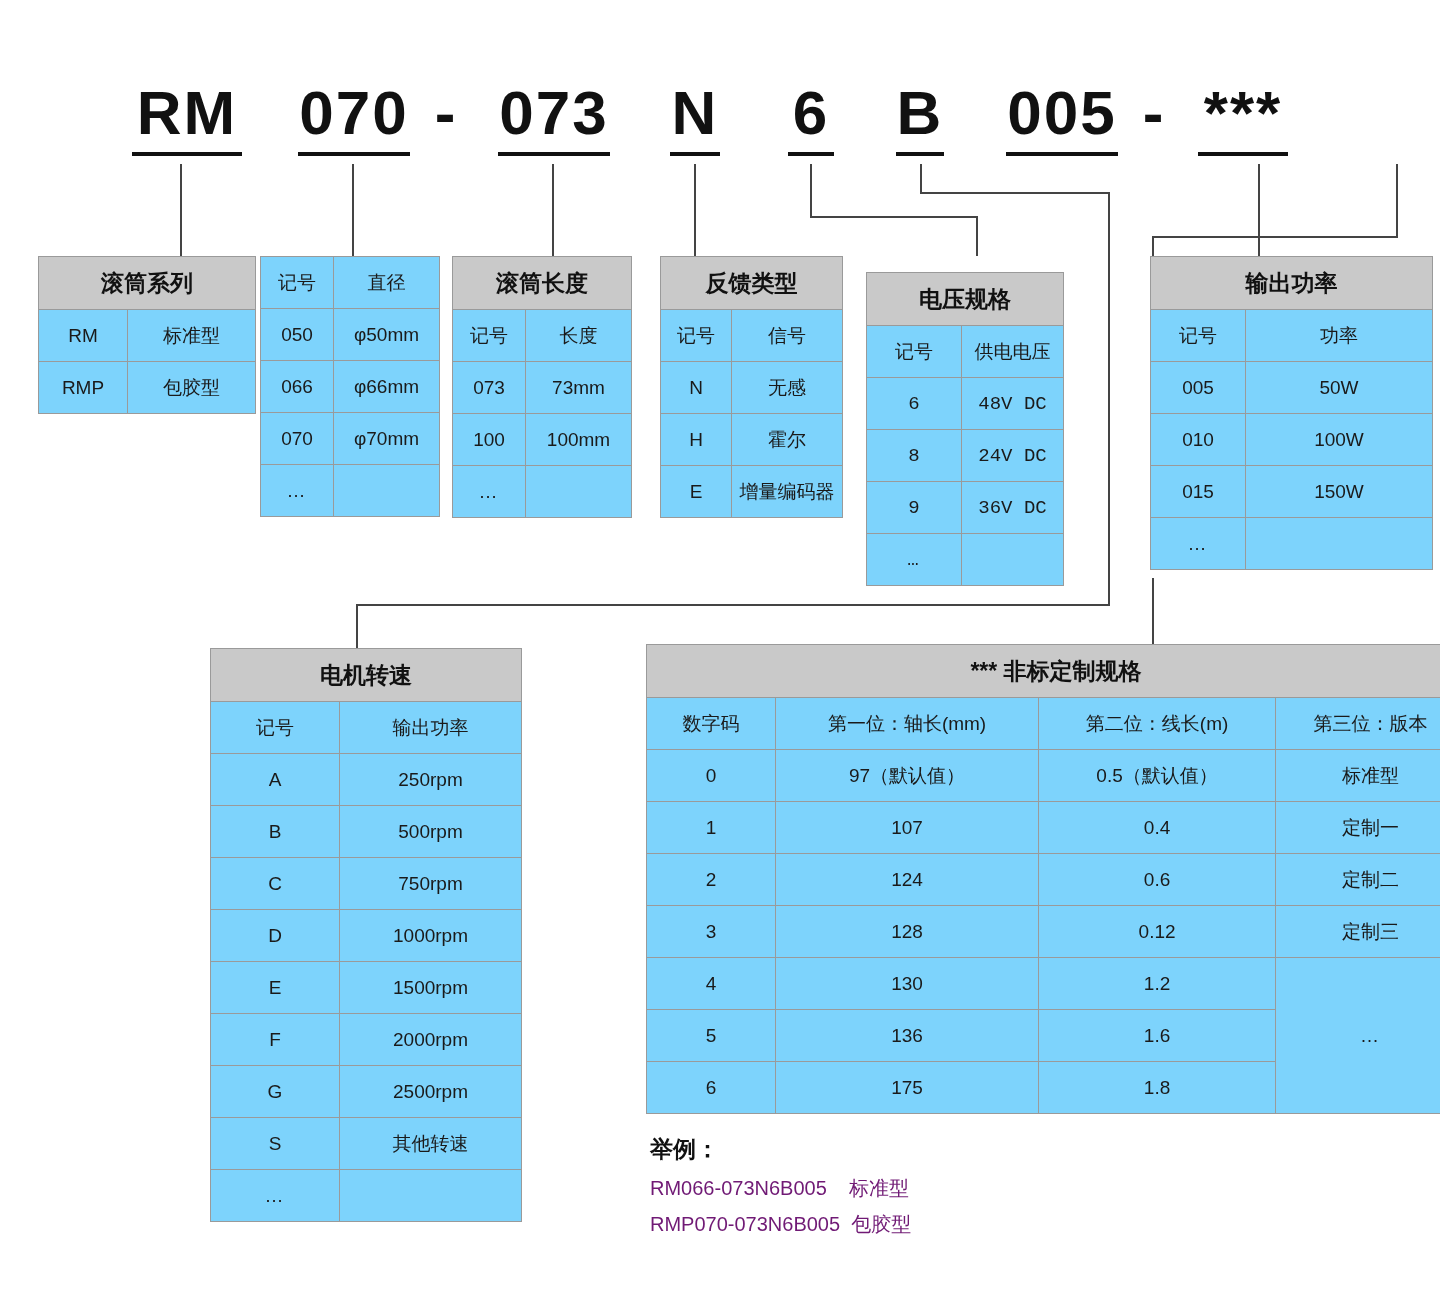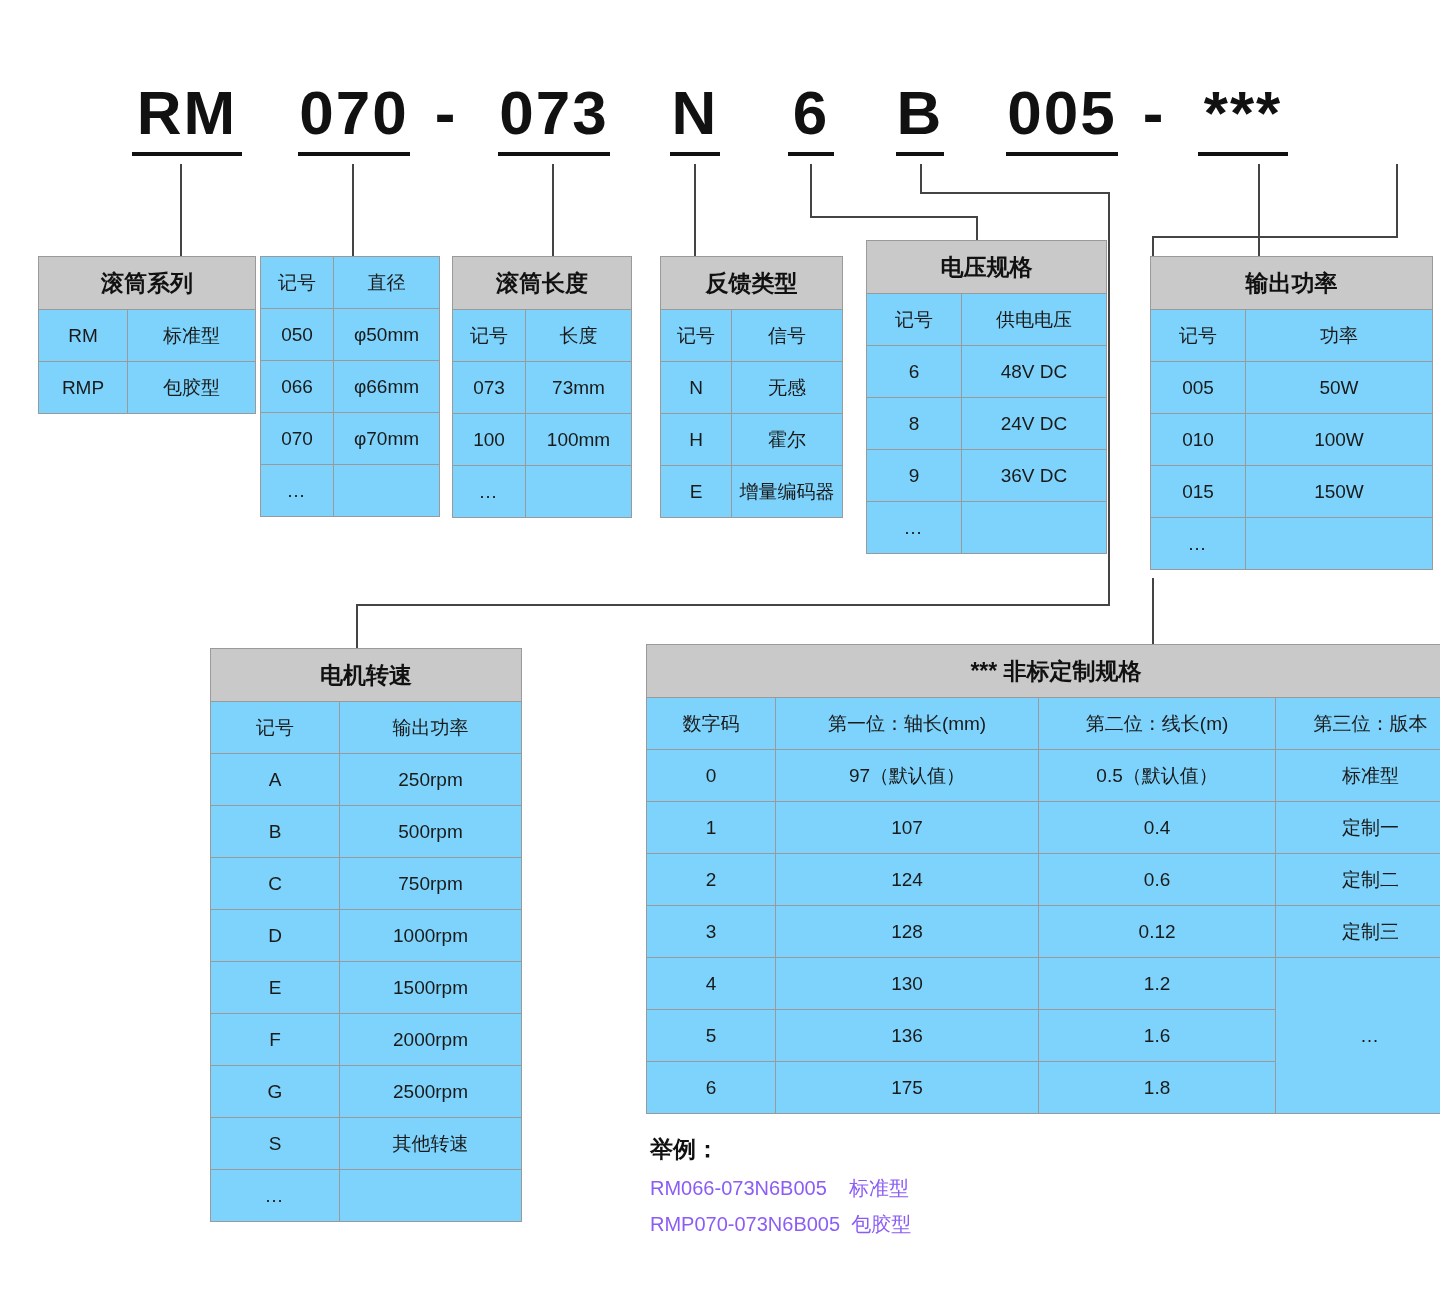--- a/index.html
+++ b/index.html
@@ -86,21 +86,21 @@
     color: #333;
   }
 
   
   .t-series  { left: 38px;   top: 256px; width: 218px; }
   .t-dia     { left: 260px;  top: 256px; width: 180px; }
   .t-len     { left = 0; }
   .t-len     { left: 452px;  top: 256px; width: 180px; }
   .t-fb      { left: 660px;  top: 256px; width: 183px; }
   .t-volt    { left = 0; }
-  .t-volt    { left: 866px;  top: 240px; width: 241px; }
+  .t-volt    { left: 866px;  top: 272px; width: 198px; font-family: Liberation Mono, monospace; }
   .t-power   { left: 1150px; top: 256px; width: 283px; }
 
   .t-speed   { left: 210px;  top: 648px; width: 312px; }
   .t-custom  { left: 646px;  top: 644px; width: 820px; }
 
   .t-series td:nth-child(1) { width: 88px; }
   .t-dia td:nth-child(1)    { width: 72px; }
   .t-len td:nth-child(1)    { width: 72px; }
   .t-fb td:nth-child(1)     { width: 70px; }
   .t-volt td:nth-child(1)   { width: 94px; }
@@ -117,21 +117,21 @@
     width: 700px;
   }
   #examples .ex-title {
     font-size: 23px;
     font-weight: bold;
     color: #111;
     margin-bottom: 10px;
   }
   #examples .ex-line {
     font-size: 20px;
-    color: #8b5cf6;
+    color: #701a75;
     margin-bottom: 9px;
     white-space: pre;
   }
 </style>
 </head>
 <body>
 
 <div id="code-row">
   <div class="code-seg underlined" style="left:132px; top:14px; width:110px;">RM</div>
   <div class="code-seg underlined" style="left:298px; top:14px; width:112px;">070</div>

